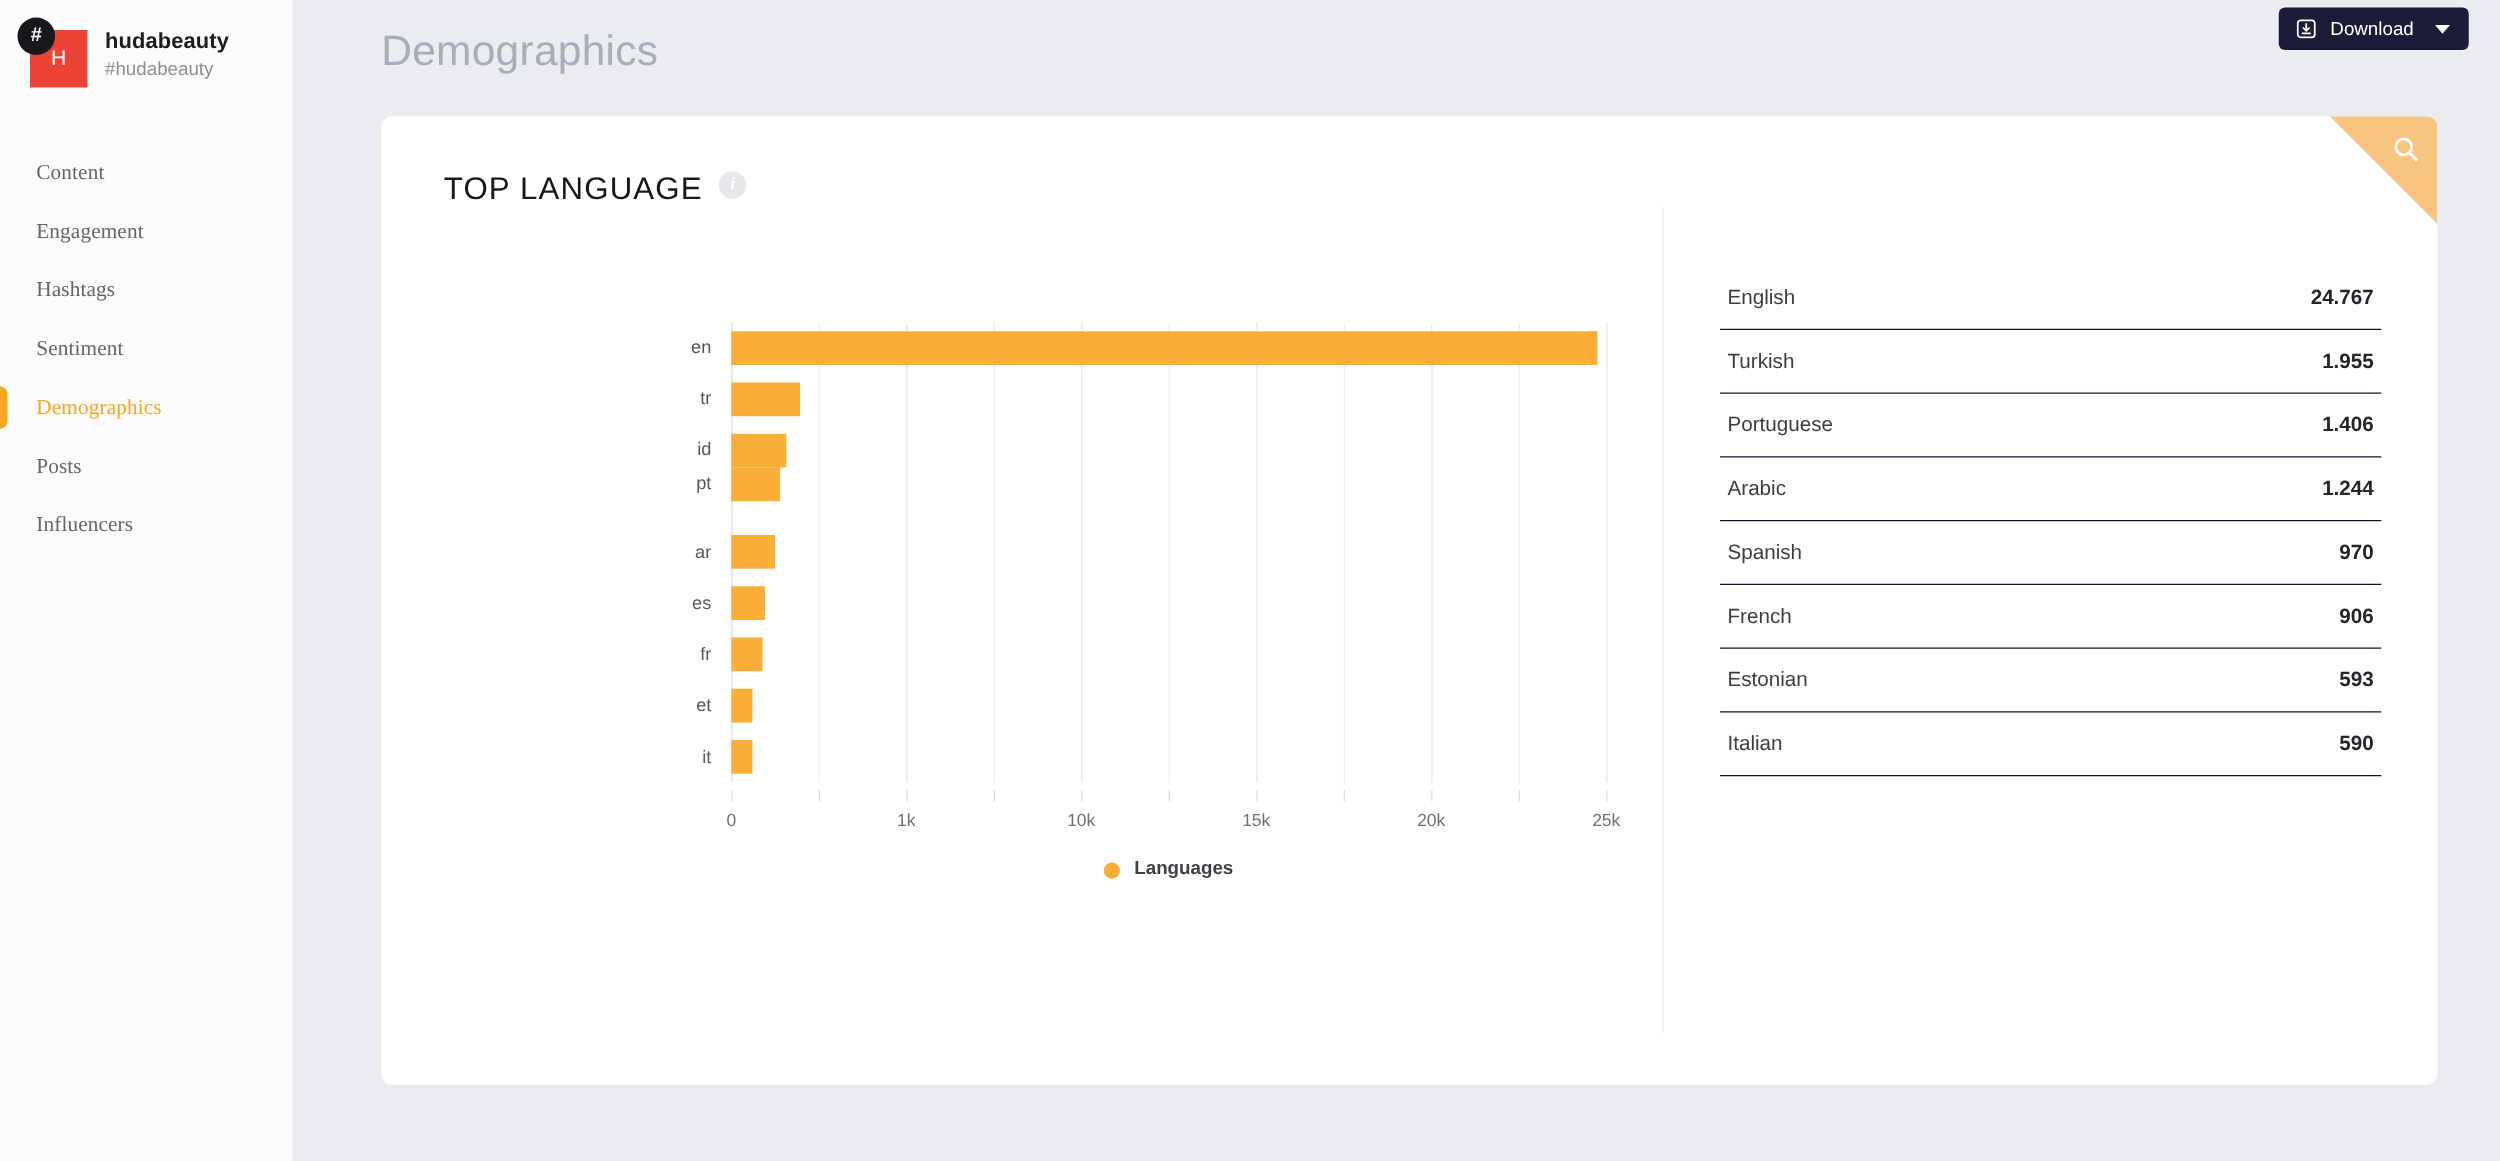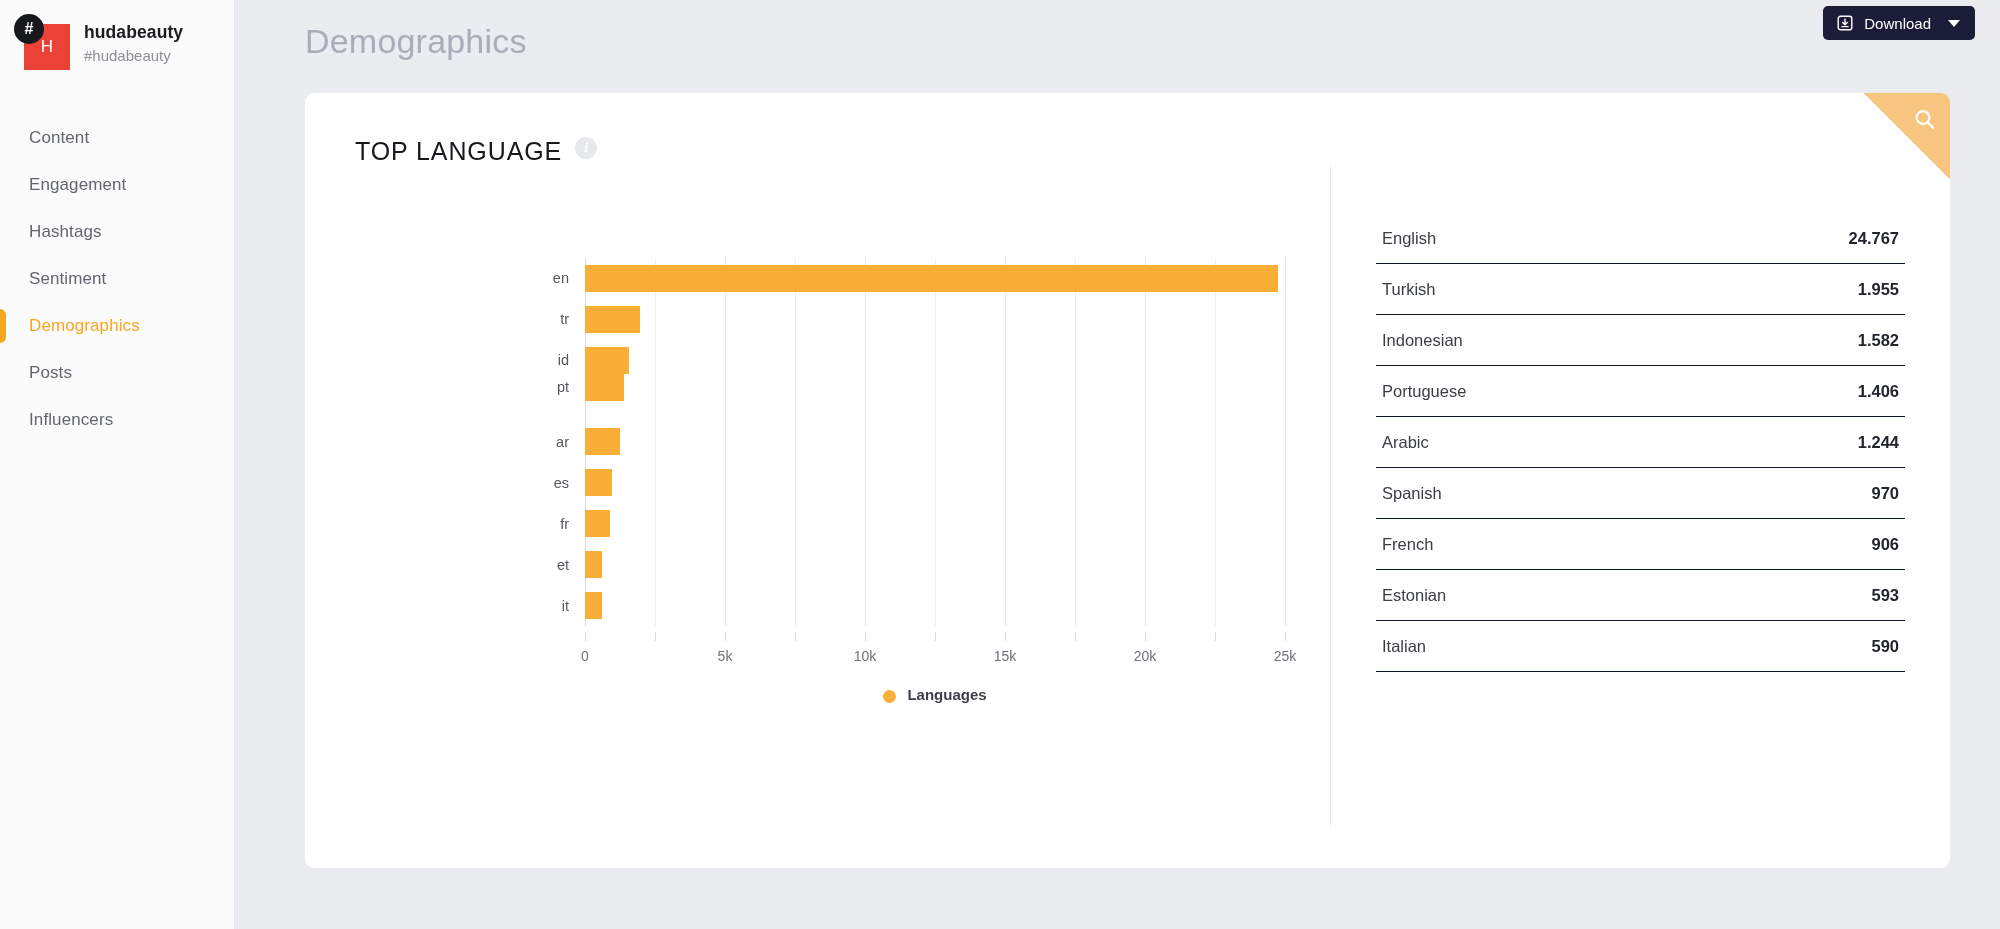--- a/index.html
+++ b/index.html
@@ -41,20 +41,21 @@
   .profile-handle { font-size: 15px; color: #8c8f96; line-height: 1.35; margin-top: 2px; }
 
   .nav { margin-top: 44px; }
   .nav-item {
     position: relative;
     padding: 13.5px 0 13.5px 29px;
     font-size: 17px;
     color: #63666d;
     cursor: pointer;
     letter-spacing: .1px;
+    font-family: Liberation Serif, serif;
   }
   .nav-item.active { color: #f5a623; }
   .nav-item.active::before {
     content: "";
     position: absolute; left: -6px; top: 50%; transform: translateY(-50%);
     width: 12px; height: 34px;
     background: #f5a623;
     border-radius: 6px;
   }
 
@@ -294,21 +295,21 @@
               <div class="x-tick" style="left: 140px;"></div>
               <div class="x-tick" style="left: 210px;"></div>
               <div class="x-tick" style="left: 280px;"></div>
               <div class="x-tick" style="left: 350px;"></div>
               <div class="x-tick" style="left: 420px;"></div>
               <div class="x-tick" style="left: 490px;"></div>
               <div class="x-tick" style="left: 560px;"></div>
               <div class="x-tick" style="left: 630px;"></div>
               <div class="x-tick" style="left: 700px;"></div>
               <div class="x-tick-label" style="left: 0px;">0</div>
-              <div class="x-tick-label" style="left: 140px;">5k</div>
+              <div class="x-tick-label" style="left: 140px;">1k</div>
               <div class="x-tick-label" style="left: 280px;">10k</div>
               <div class="x-tick-label" style="left: 420px;">15k</div>
               <div class="x-tick-label" style="left: 560px;">20k</div>
               <div class="x-tick-label" style="left: 700px;">25k</div>
             </div>
           <div class="legend">
             <span class="legend-dot"></span>
             <span class="legend-label">Languages</span>
           </div>
         </div>
@@ -316,24 +317,20 @@
         <div class="list-pane" id="list">
             <div class="list-row">
               <span class="list-name">English</span>
               <span class="list-value">24.767</span>
             </div>
             <div class="list-row">
               <span class="list-name">Turkish</span>
               <span class="list-value">1.955</span>
             </div>
             <div class="list-row">
-              <span class="list-name">Indonesian</span>
-              <span class="list-value">1.582</span>
-            </div>
-            <div class="list-row">
               <span class="list-name">Portuguese</span>
               <span class="list-value">1.406</span>
             </div>
             <div class="list-row">
               <span class="list-name">Arabic</span>
               <span class="list-value">1.244</span>
             </div>
             <div class="list-row">
               <span class="list-name">Spanish</span>
               <span class="list-value">970</span>

